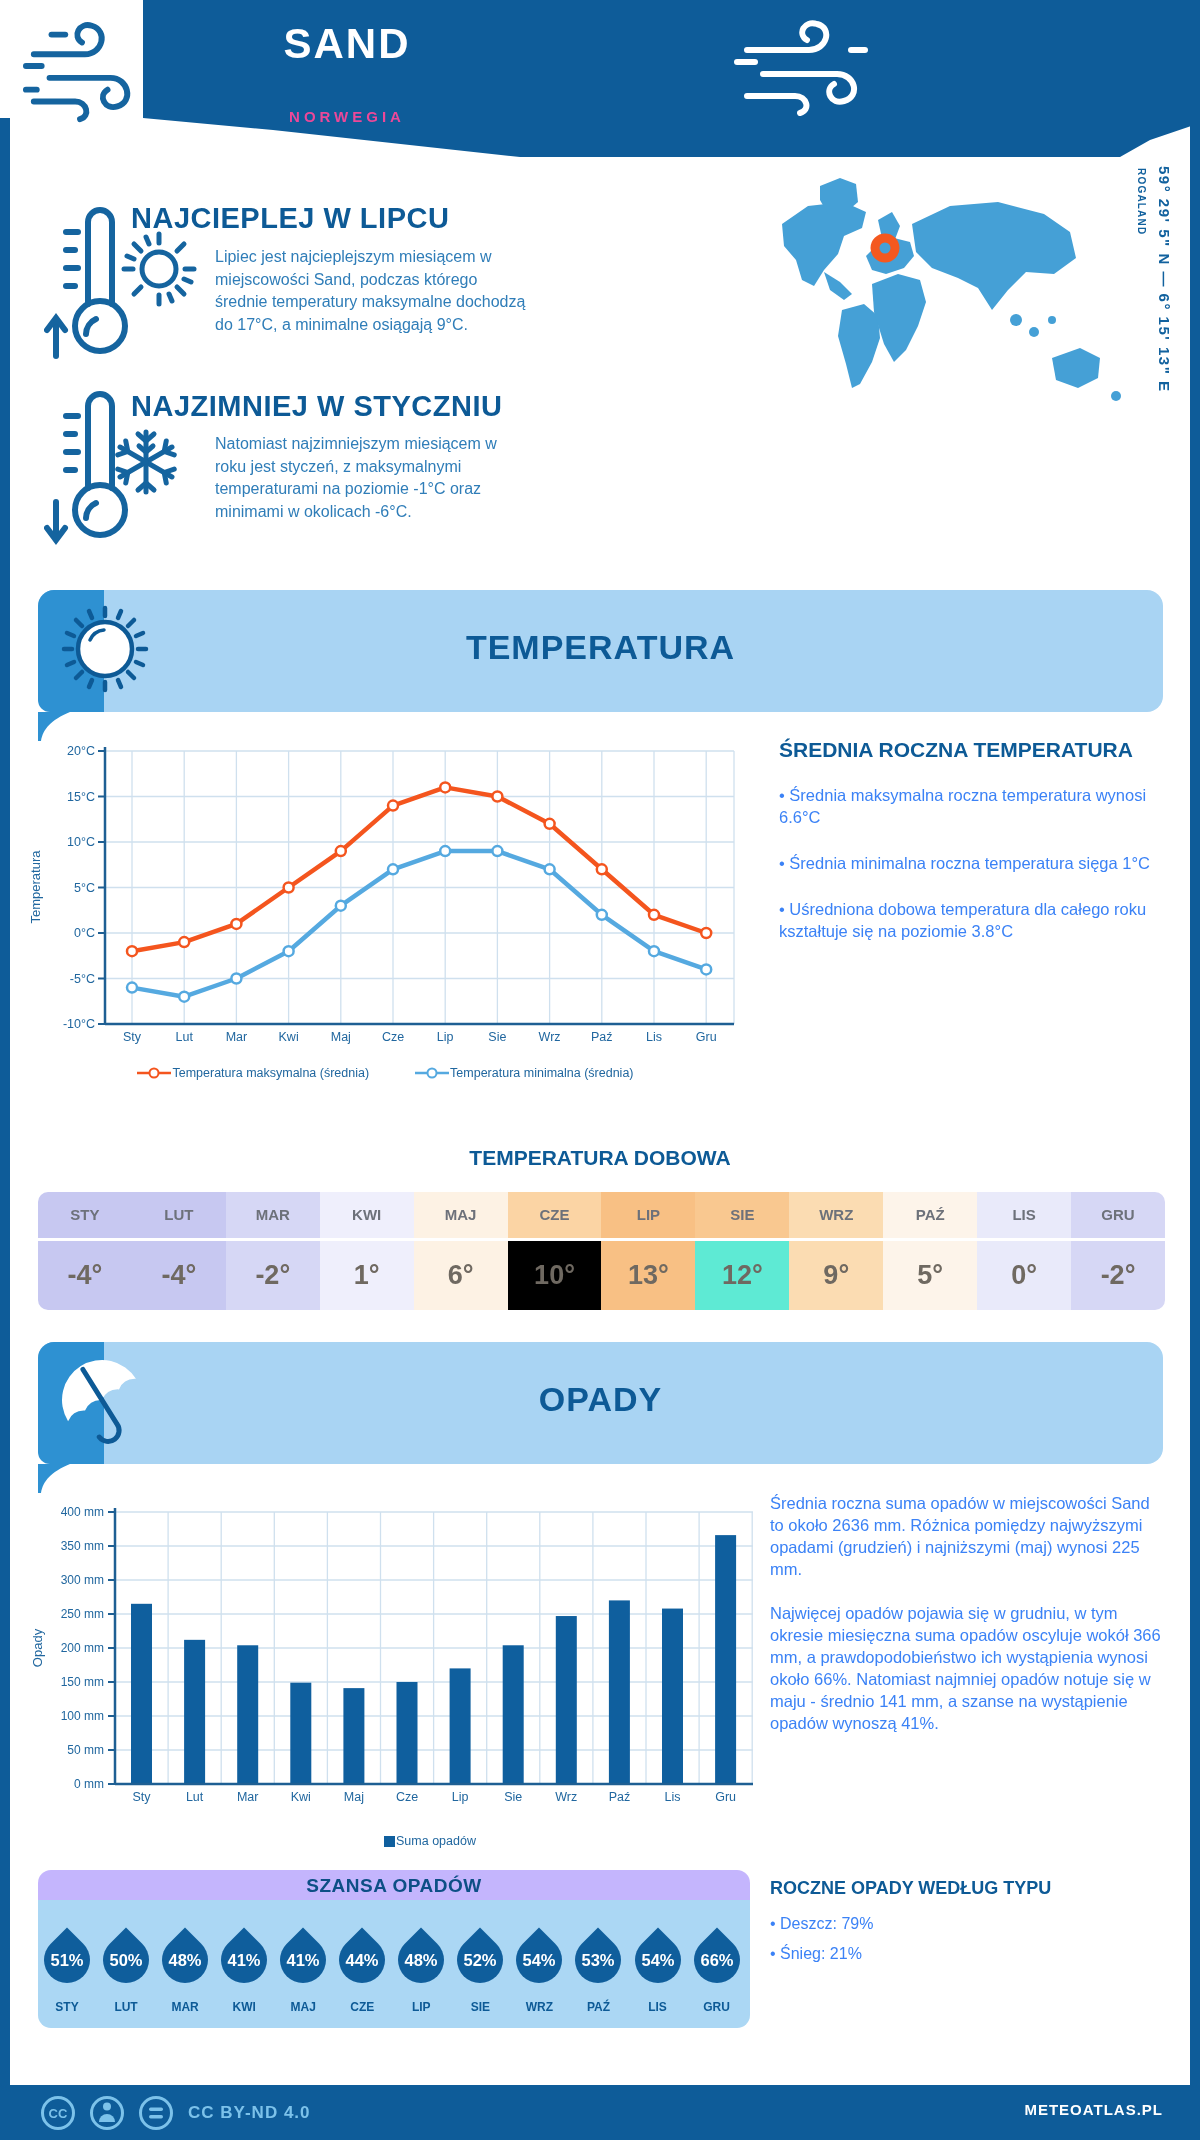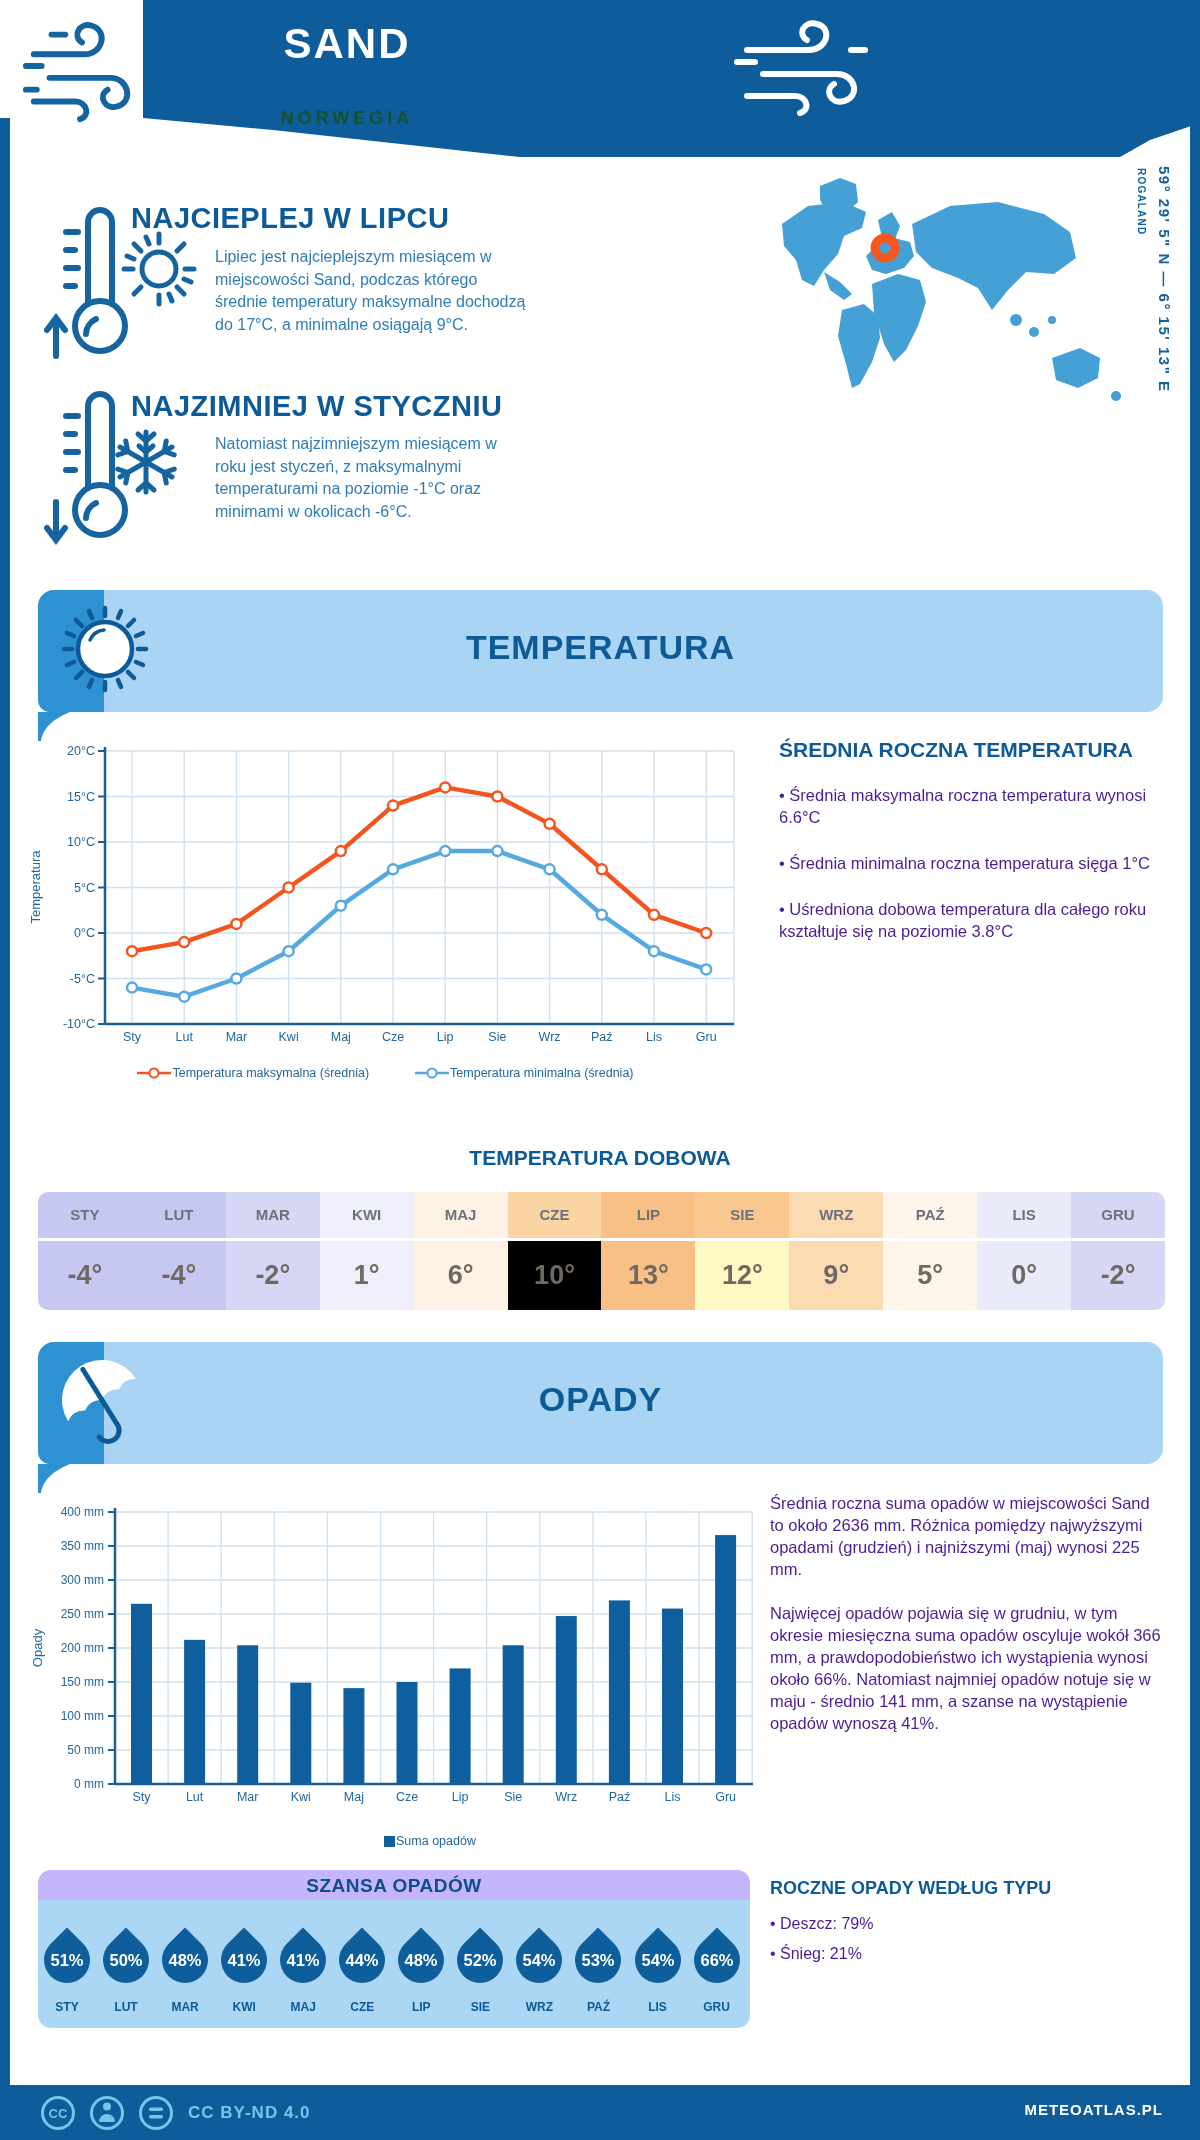--- a/index.html
+++ b/index.html
@@ -3,40 +3,40 @@
 <meta charset="utf-8">
 <style>
   html,body{margin:0;padding:0;background:#fff;}
   #page{position:relative;width:1200px;height:2140px;background:#fff;overflow:hidden;
         font-family:"Liberation Sans","DejaVu Sans",sans-serif;}
   .abs{position:absolute;}
   
   #banner-svg{left:0;top:0;}
   #city-title{left:197px;top:20px;width:300px;text-align:center;color:#fff;
     font-size:42px;font-weight:800;letter-spacing:2px;}
-  #country{left:197px;top:108px;width:300px;text-align:center;color:#14532d;
-    font-size:18px;letter-spacing:4px;font-weight:bold;}
+  #country{left:197px;top:108px;width:300px;text-align:center;color:#ec4899;
+    font-size:15px;letter-spacing:4px;font-weight:bold;}
   .side-strip{width:10px;background:#0e5c99;top:118px;height:1967px;}
   #strip-left{left:0;}
   #strip-right{left:1190px;top:123px;height:1962px;}
   
   .hl-title{color:#0d5a96;font-size:29px;font-weight:800;letter-spacing:.5px;}
   .hl-text{color:#2f7db8;font-size:16px;line-height:22.5px;width:312px;}
   
   .vtxt{position:absolute;writing-mode:vertical-rl;text-orientation:mixed;color:#11619e;}
   #coords{left:1156px;top:166px;font-size:15px;font-weight:bold;letter-spacing:1.5px;}
   #region{left:1136px;top:168px;font-size:10px;letter-spacing:1.2px;font-weight:bold;}
   
   .band{height:122px;width:1125px;left:38px;background:#a9d4f3;border-radius:16px;}
   .band-corner{height:122px;width:66px;left:38px;background:#2e91d2;border-radius:16px 0 0 12px;}
   .band-title{left:38px;width:1125px;text-align:center;color:#0d5a96;
     font-size:34px;font-weight:800;letter-spacing:1px;}
   
   .col-h{color:#0d5a96;font-size:21px;font-weight:800;margin:0 0 22px 0;}
-  .col-p{color:#4c1d95;font-size:16.5px;line-height:22px;margin:0 0 24px 0;}
+  .col-p{color:#3b82f6;font-size:16.5px;line-height:22px;margin:0 0 24px 0;}
   
   .legend-row{display:flex;justify-content:center;align-items:center;gap:45px;
     color:#21679f;font-size:12.5px;}
   .legend-row .it{display:flex;align-items:center;}
   
   #daily-table{left:38px;top:1192px;width:1127px;display:grid;
     grid-template-columns:repeat(12,1fr);border-radius:10px;overflow:hidden;}
   .dt-col .h{height:46px;line-height:46px;text-align:center;font-size:15px;
     font-weight:bold;color:#6d717a;}
   .dt-col .gap{height:3px;background:#fff;}
@@ -365,21 +365,21 @@
        <div class="v" style="background:#000000">10°</div>
      </div>
       <div class="dt-col">
        <div class="h" style="background:#f8c084">LIP</div>
        <div class="gap"></div>
        <div class="v" style="background:#f8c084">13°</div>
      </div>
       <div class="dt-col">
        <div class="h" style="background:#f9c890">SIE</div>
        <div class="gap"></div>
-       <div class="v" style="background:#fef9c3">12°</div>
+       <div class="v" style="background:#5eead4">12°</div>
      </div>
       <div class="dt-col">
        <div class="h" style="background:#fbdcb2">WRZ</div>
        <div class="gap"></div>
        <div class="v" style="background:#fbdcb2">9°</div>
      </div>
       <div class="dt-col">
        <div class="h" style="background:#fdf4ea">PAŹ</div>
        <div class="gap"></div>
        <div class="v" style="background:#fdf4ea">5°</div>

